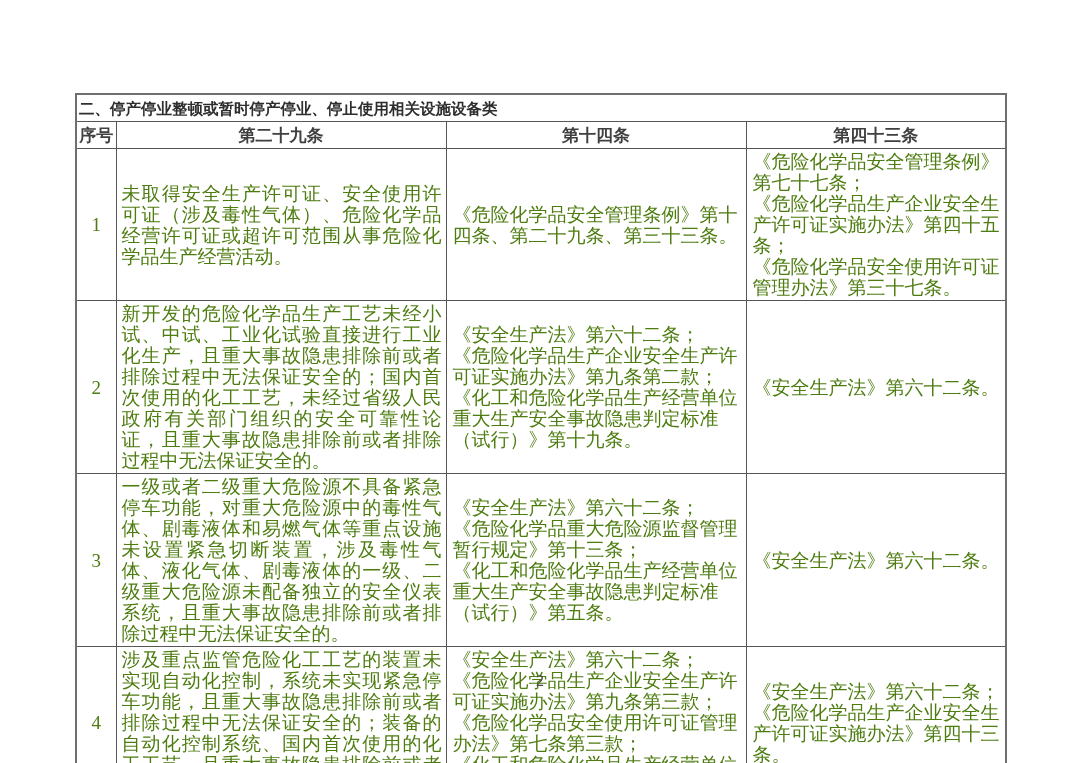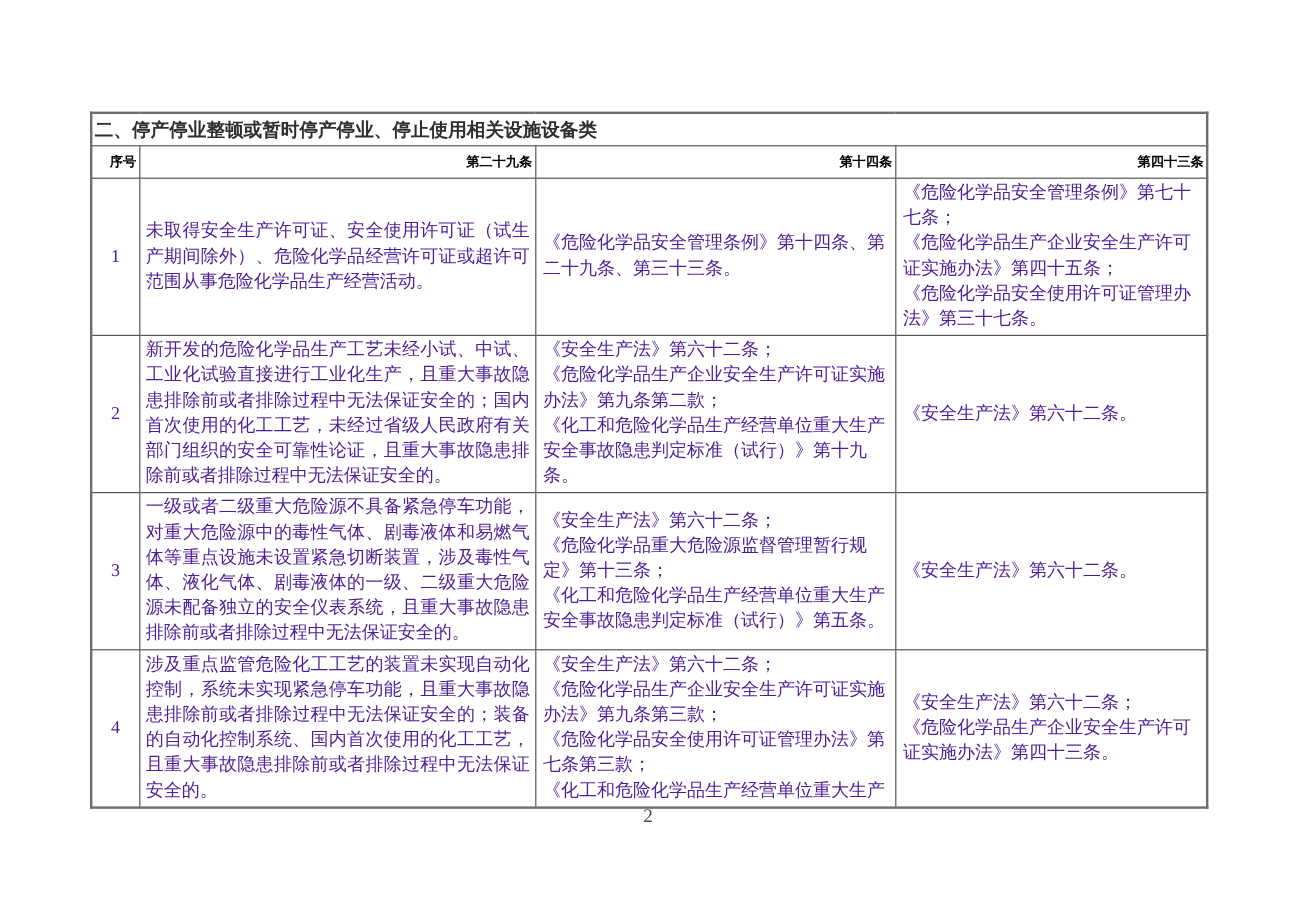--- a/index.html
+++ b/index.html
@@ -11,31 +11,31 @@
   }
   .page{position:absolute;inset:0;background:#ffffff;}
   table.doc-table{
     position:absolute;left:75px;top:93px;width:930px;
     border-collapse:collapse;table-layout:fixed;
     border:2px solid #6e6e6e;
   }
   .doc-table td,.doc-table th{
     border:1px solid #565656;
     vertical-align:middle;
-    font-size:15px;line-height:21px;
-    color:#4c1d95;
+    font-size:19px;line-height:21px;
+    color:#4d7c0f;
     overflow:hidden;
   }
   tr.title-row td{
     height:24px;text-align:left;font-weight:bold;font-size:15.5px;
     color:#2e2e2e;padding:1px 2px;
   }
   tr.header-row th{
-    height:24px;text-align:right;font-weight:bold;font-size:11px;
-    color:#000000;padding:1px 2px;
+    height:24px;text-align:center;font-weight:bold;font-size:17px;
+    color:#404040;padding:1px 2px;
   }
   tr.data-row td.seq{text-align:center;padding:0 2px;}
   tr.data-row td.content{
     text-align:justify;padding:2px 4px 2px 5px;
     white-space:pre-line;
   }
   tr.data-row td.basis{
     text-align:left;padding:2px 4px 2px 6px;
     white-space:pre-line;
   }
@@ -68,21 +68,21 @@
 
     <tr class="header-row">
       <th>序号</th>
       <th>第二十九条</th>
       <th>第十四条</th>
       <th>第四十三条</th>
     </tr>
 
     <tr class="data-row r1">
       <td class="seq">1</td>
-      <td class="content">未取得安全生产许可证、安全使用许可证（试生产期间除外）、危险化学品经营许可证或超许可范围从事危险化学品生产经营活动。</td>
+      <td class="content">未取得安全生产许可证、安全使用许可证（涉及毒性气体）、危险化学品经营许可证或超许可范围从事危险化学品生产经营活动。</td>
       <td class="basis">《危险化学品安全管理条例》第十四条、第二十九条、第三十三条。</td>
       <td class="basis">《危险化学品安全管理条例》第七十七条；
 《危险化学品生产企业安全生产许可证实施办法》第四十五条；
 《危险化学品安全使用许可证管理办法》第三十七条。</td>
     </tr>
 
     <tr class="data-row r2">
       <td class="seq">2</td>
       <td class="content">新开发的危险化学品生产工艺未经小试、中试、工业化试验直接进行工业化生产，且重大事故隐患排除前或者排除过程中无法保证安全的；国内首次使用的化工工艺，未经过省级人民政府有关部门组织的安全可靠性论证，且重大事故隐患排除前或者排除过程中无法保证安全的。</td>
       <td class="basis">《安全生产法》第六十二条；

